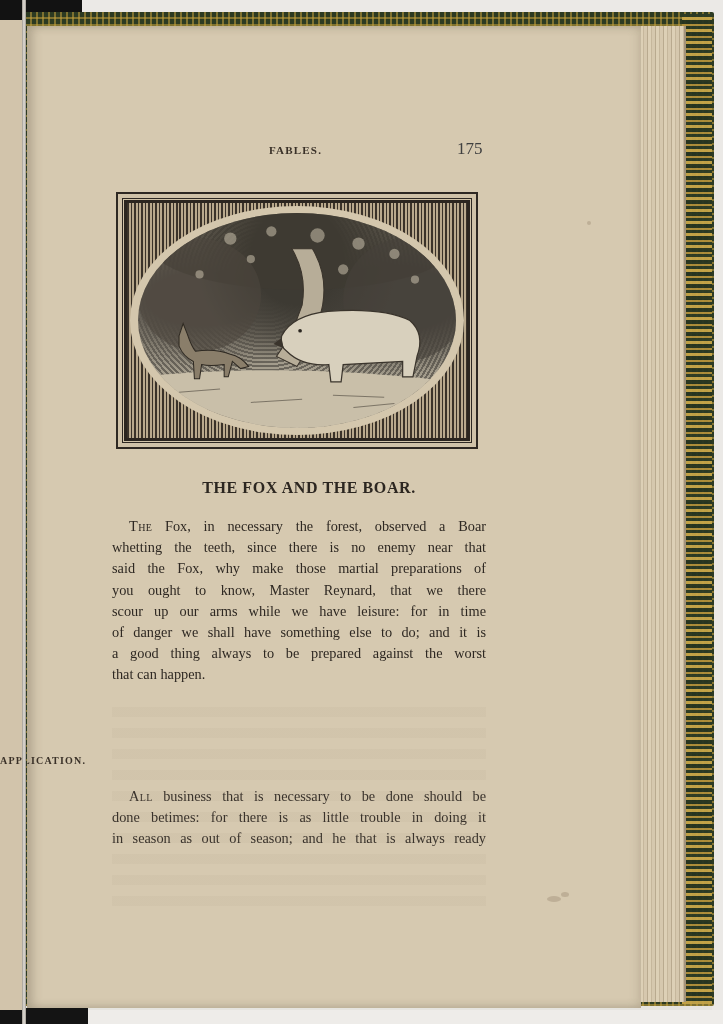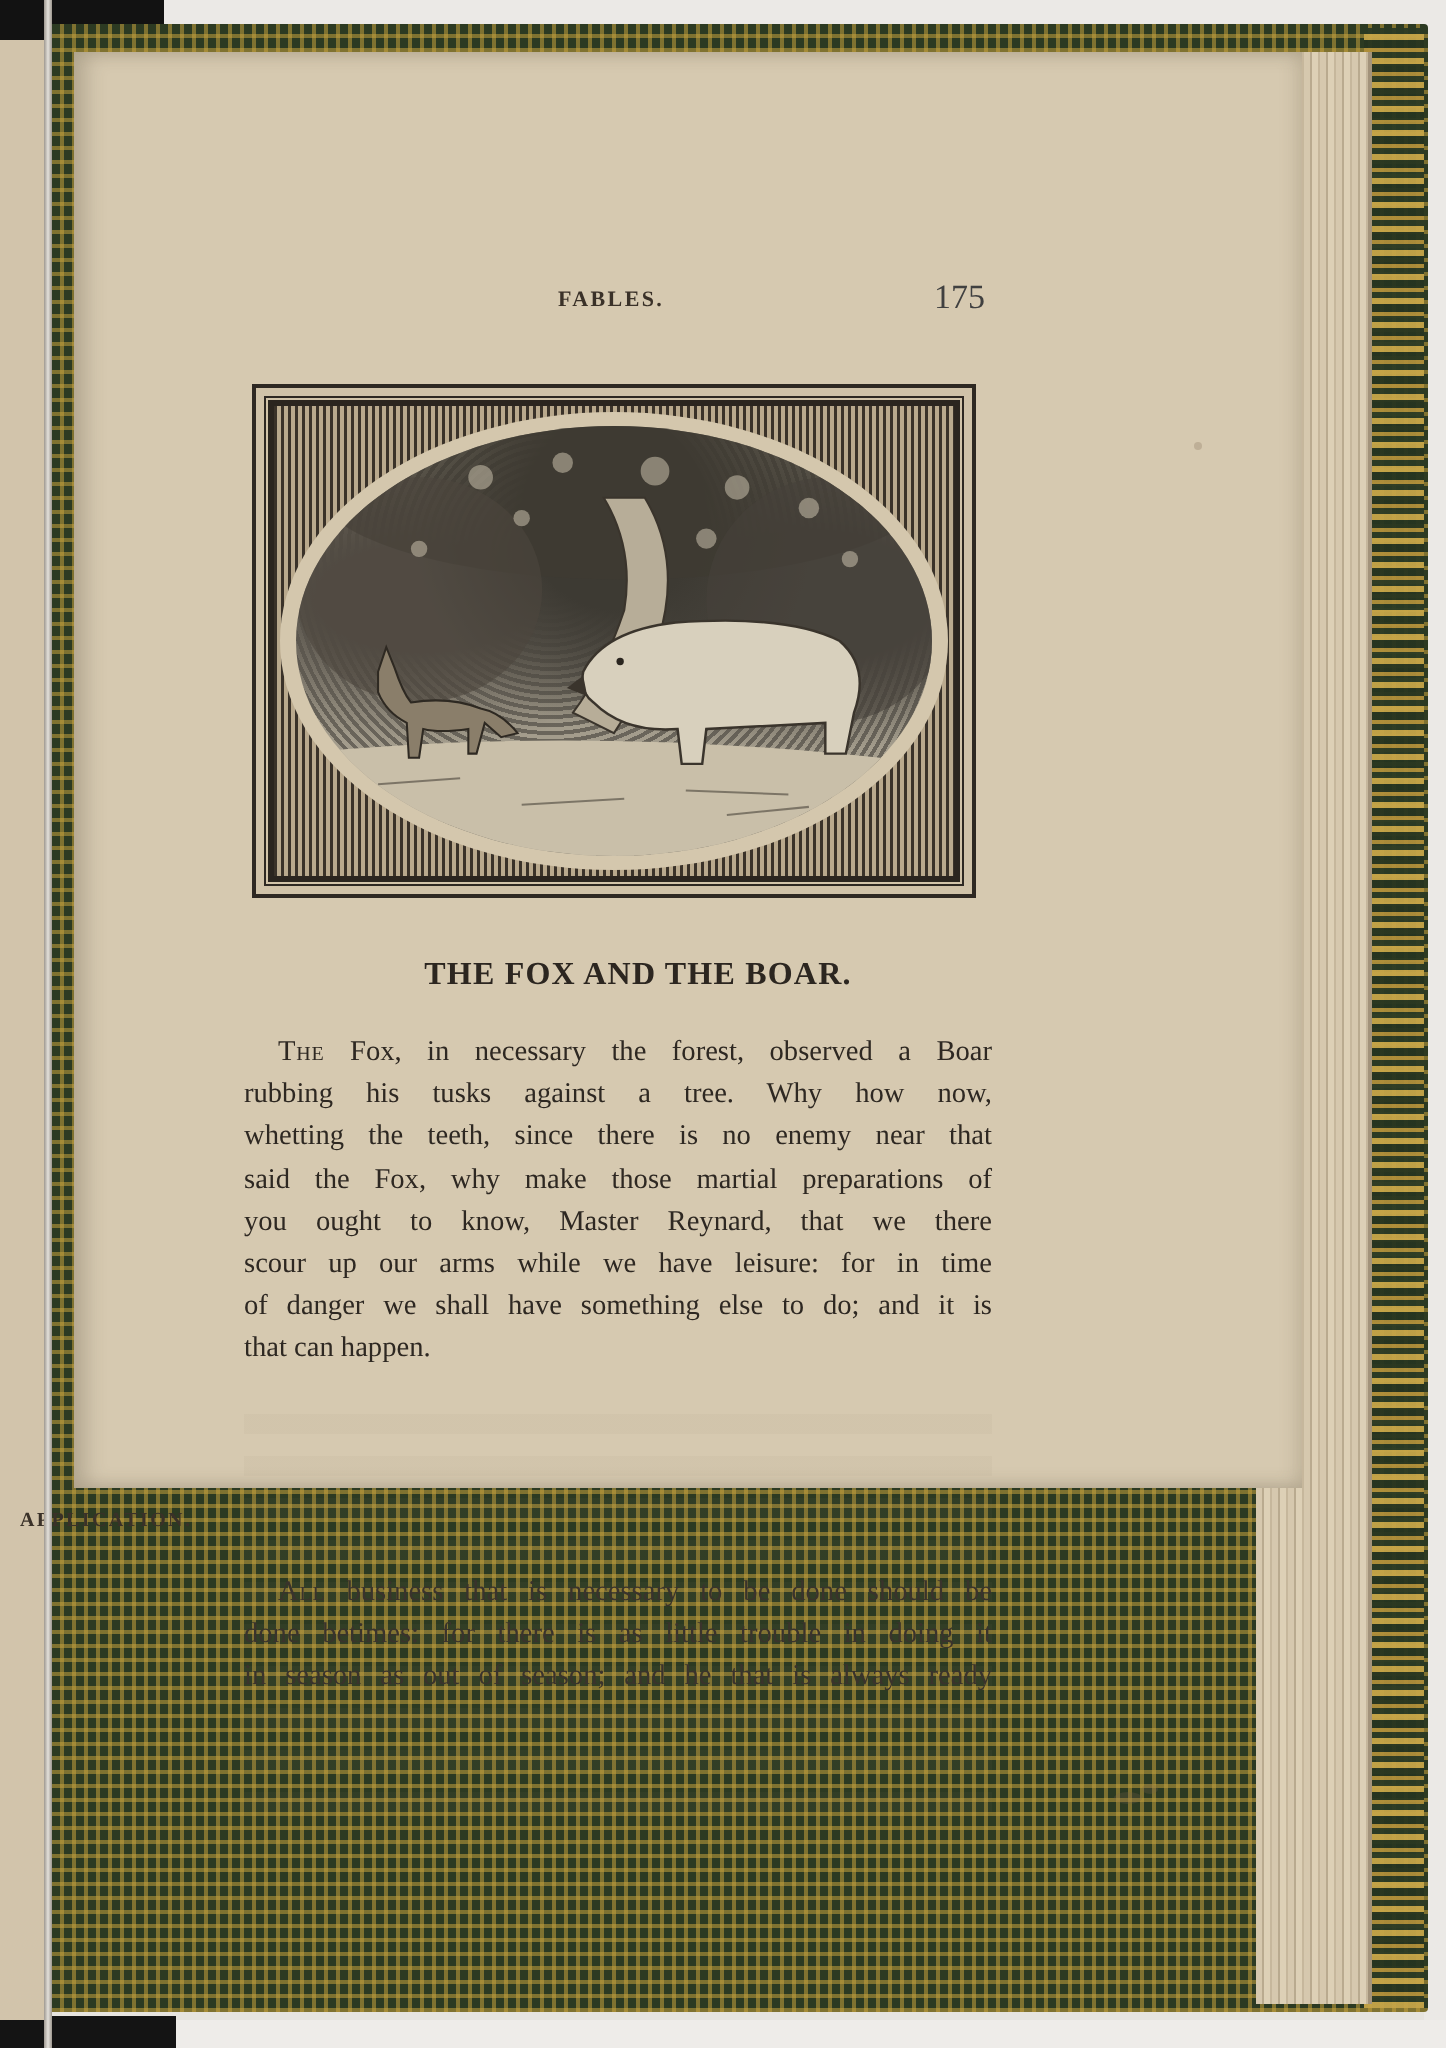--- a/index.html
+++ b/index.html
@@ -76,24 +76,23 @@
       width: 56px; height: 976px;
       background:
         repeating-linear-gradient(90deg, #d6c8ae 0 3px, #b9aa8f 3px 4px, #ddd0b6 4px 7px, #c6b79c 7px 8px);
       border-right: 2px solid #a3937a;
     }
 
     
     .page {
       position: absolute;
       left: 27px; top: 26px;
-      width: 614px; height: 718px;
+      width: 614px; height: 982px;
       background: #d6c9b0;
       box-shadow: inset 6px 0 10px rgba(80,70,55,0.25), inset -4px 0 8px rgba(110,95,70,0.15);
-      margin-left: 10px;
     }
 
     .running-head {
       position: absolute;
       left: 0; top: 118px; width: 614px; height: 20px;
     }
     .running-title {
       position: absolute;
       left: 242px; top: 0;
       font-size: 11px;
@@ -296,26 +295,26 @@
       </svg>
     </div>
   </div>
 
   <div class="fable-title">
     <span>THE FOX AND THE BOAR.</span>
   </div>
 
   <div class="body-text">
     <span class="line indent"><span class="smallcaps">The</span><span> Fox, in necessary the forest, observed a Boar</span></span>
-    <span class="line">rubbing his tusks against a tree.  Why how now,</span>
     <span class="line">whetting the teeth, since there is no enemy near that</span>
     <span class="line">said the Fox, why make those martial preparations of</span>
     <span class="line">you ought to know, Master Reynard, that we there</span>
     <span class="line">scour up our arms while we have leisure: for in time</span>
     <span class="line">of danger we shall have something else to do; and it is</span>
+    <span class="line">a good thing always to be prepared against the worst</span>
     <span class="line last">that can happen.</span>
   </div>
 
   <div class="show-through"></div>
 
   <div class="application-heading">
     <span>APPLICATION.</span>
   </div>
 
   <div class="application-text">

